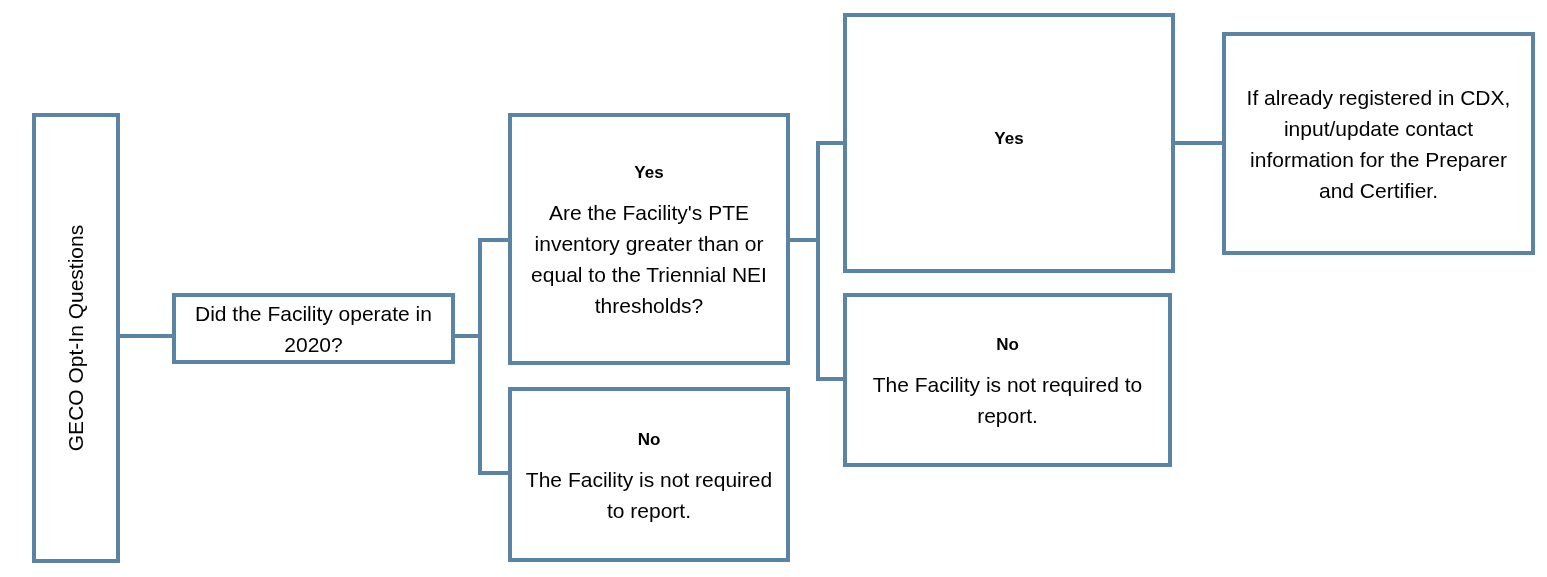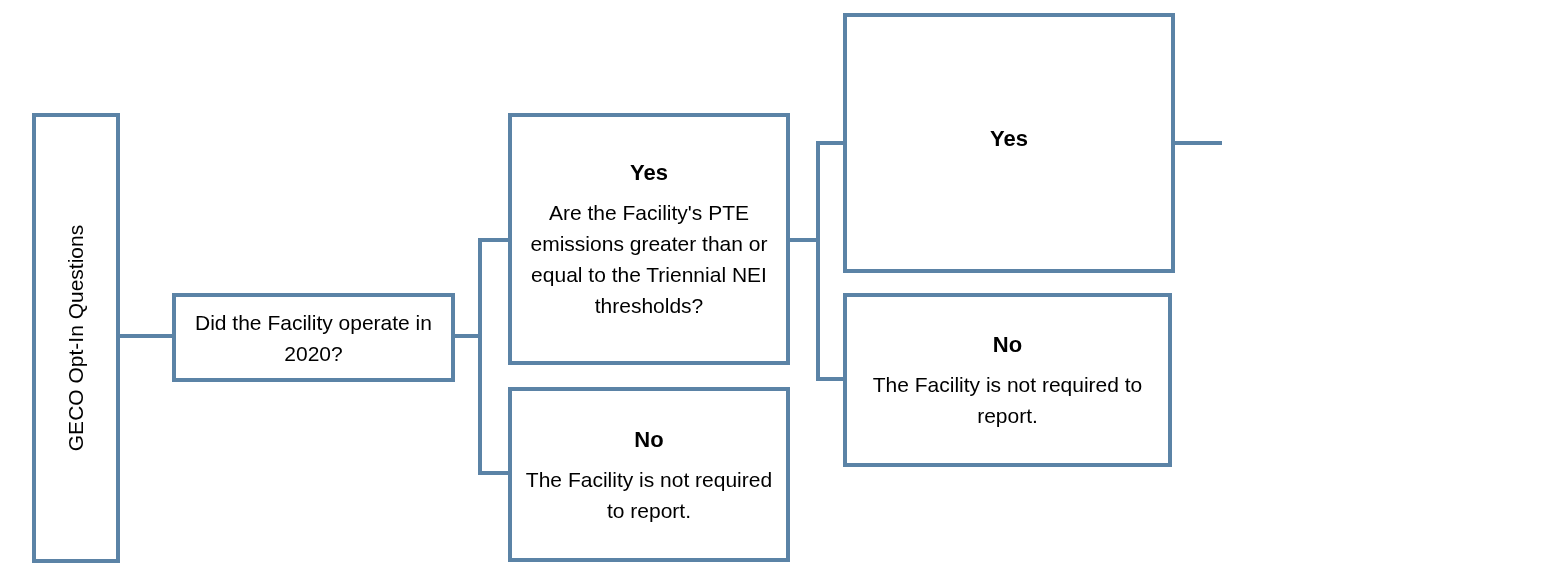--- a/index.html
+++ b/index.html
@@ -26,36 +26,36 @@
     align-items: center;
     justify-content: center;
     text-align: center;
   }
   .node-inner {
     width: 100%;
     padding: 2px 6px;
   }
   .node-header {
     font-weight: bold;
-    font-size: 22px;
+    font-size: 17px;
     line-height: 31px;
     margin-bottom: 9px;
   }
   .node-body, .node-text {
     font-size: 21px;
     line-height: 31px;
   }
   .vtext {
     transform: rotate(-90deg);
     white-space: nowrap;
     font-size: 21px;
   }
   
   .b-root   { left: 32px;   top: 113px; width: 88px;  height: 450px; }
-  .b-q1     { left: 172px;  top: 293px; width: 283px; height: 89px;  }
+  .b-q1     { left: 172px;  top: 293px; width: 283px; height: 71px;  }
   .b-q1yes  { left: 508px;  top: 113px; width: 282px; height: 252px; }
   .b-q1no   { left: 508px;  top: 387px; width: 282px; height: 175px; }
   .b-q2yes  { left: 843px;  top: 13px;  width: 332px; height: 260px; }
   .b-q2no   { left: 843px;  top: 293px; width: 329px; height: 174px; }
   .b-final  { left: 1222px; top: 32px;  width: 313px; height: 223px; }
   
   .conn {
     position: absolute;
     background: #5B83A6;
   }
@@ -92,21 +92,21 @@
 
   <div class="node b-q1">
     <div class="node-inner">
       <div class="node-text">Did the Facility operate in 2020?</div>
     </div>
   </div>
 
   <div class="node b-q1yes">
     <div class="node-inner">
       <div class="node-header">Yes</div>
-      <div class="node-body">Are the Facility's PTE emissions greater than or equal to the Triennial NEI thresholds?</div>
+      <div class="node-body">Are the Facility's PTE inventory greater than or equal to the Triennial NEI thresholds?</div>
     </div>
   </div>
 
   <div class="node b-q1no">
     <div class="node-inner">
       <div class="node-header">No</div>
       <div class="node-body">The Facility is not required to report.</div>
     </div>
   </div>
 
@@ -116,14 +116,19 @@
     </div>
   </div>
 
   <div class="node b-q2no">
     <div class="node-inner">
       <div class="node-header">No</div>
       <div class="node-body">The Facility is not required to report.</div>
     </div>
   </div>
 
+  <div class="node b-final">
+    <div class="node-inner">
+      <div class="node-text">If already registered in CDX, input/update contact information for the Preparer and Certifier.</div>
+    </div>
+  </div>
 
 </div>
 
 </body></html>

